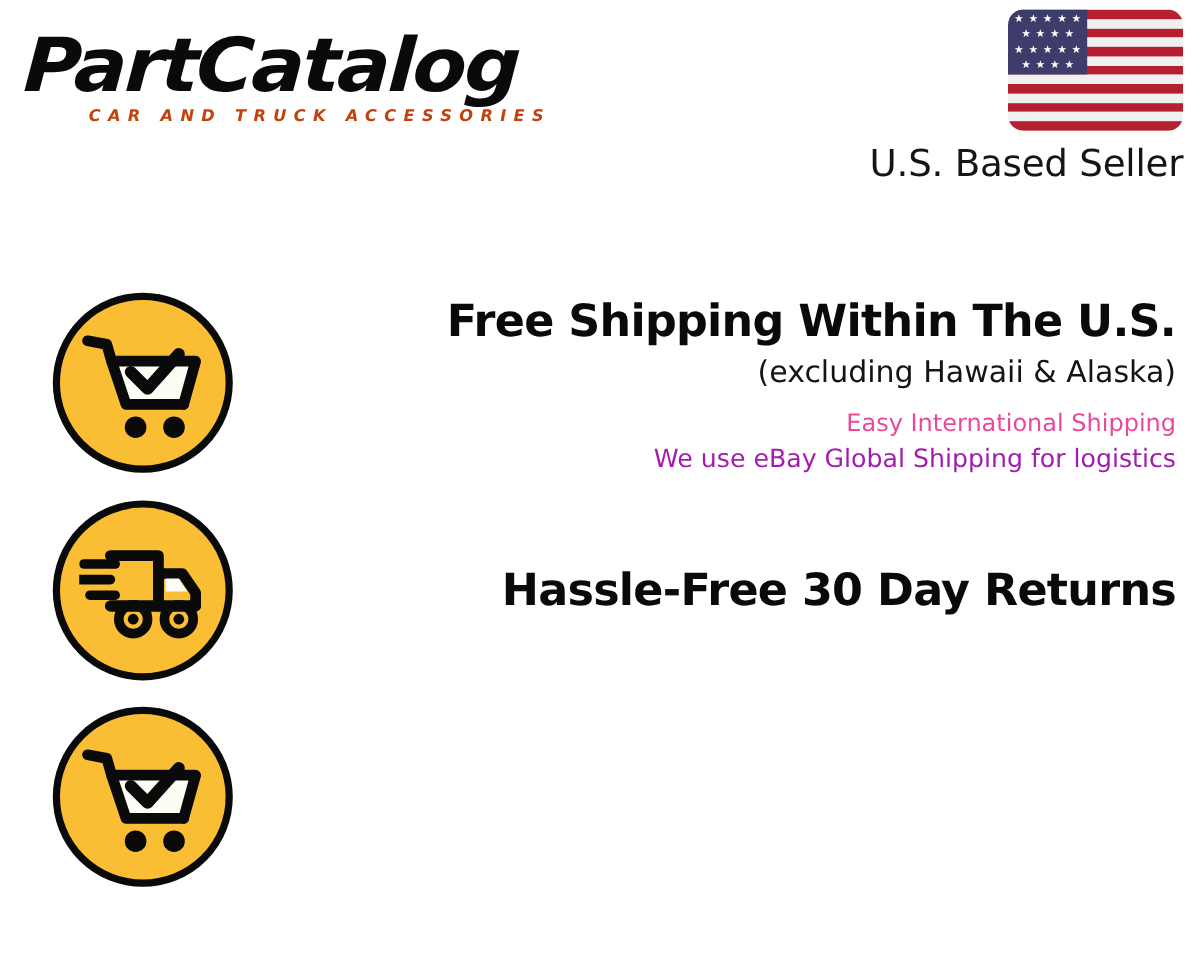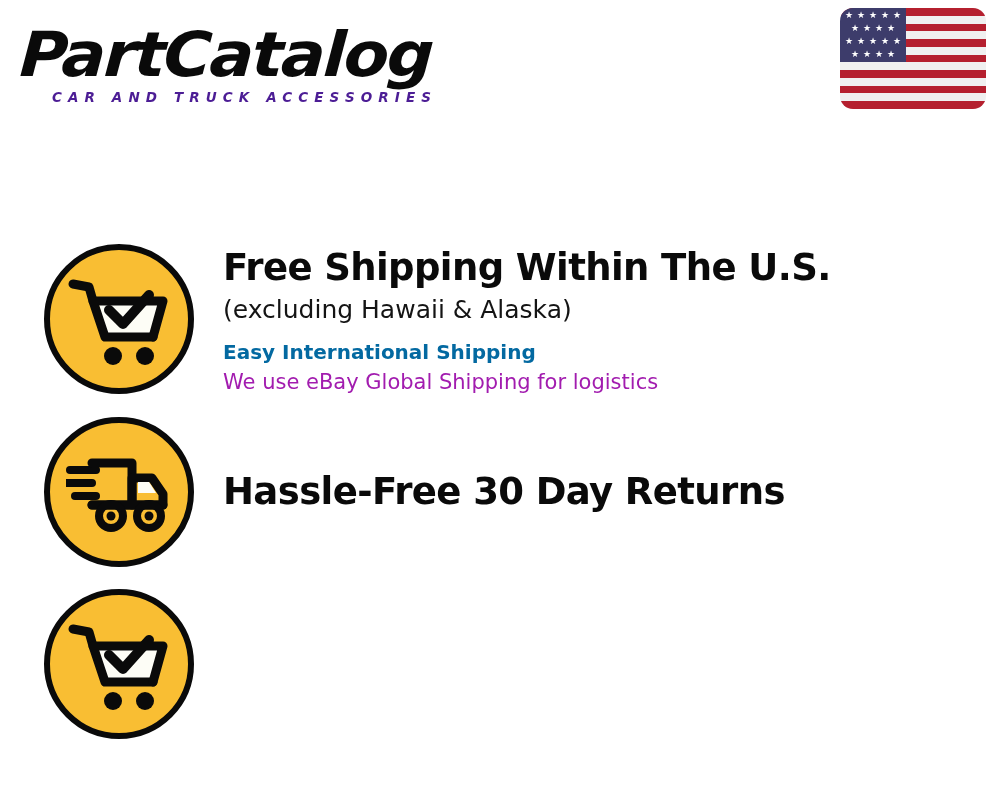--- a/index.html
+++ b/index.html
@@ -41,23 +41,23 @@
     transform: scaleX(1.06) skewX(-3deg);
     transform-origin: left top;
     white-space: nowrap;
   }
   #brand-tagline {
     font-family: "DejaVu Sans", sans-serif;
     font-weight: bold;
     font-style: italic;
     font-size: 13.5px;
     letter-spacing: 6.1px;
-    color: #4c1d95;
+    color: #c2410c;
     margin-top: 1px;
-    margin-left: 30px;
+    margin-left: 52px;
     white-space: nowrap;
   }
 
   #seller-badge {
     position: absolute;
     right: 14px;
     top: 8px;
     width: 270px;
     text-align: right;
   }
@@ -127,44 +127,45 @@
     display: flex;
     align-items: center;
     justify-content: center;
   }
   .feature-icon svg { display: block; }
 
   .feature-text {
     flex: 1 1 auto;
     padding-left: 29px;
     padding-right: 20px;
+    text-align: right;
   }
   .feature-heading {
     font-family: "DejaVu Sans", sans-serif;
     font-weight: bold;
     font-size: 37px;
     line-height: 44px;
     letter-spacing: -0.6px;
     color: #0a0a0a;
     white-space: nowrap;
   }
   .feature-sub {
     font-family: "DejaVu Sans", sans-serif;
     font-size: 25px;
     line-height: 30px;
     color: #141414;
     margin-top: 5px;
     white-space: nowrap;
   }
   .feature-sub-strong {
     font-family: "DejaVu Sans", sans-serif;
-    font-weight: bold;
+    font-weight: normal;
     font-size: 20px;
     line-height: 28px;
-    color: #0369a1;
+    color: #ec4899;
     margin-top: 13px;
     white-space: nowrap;
   }
   .feature-sub-note {
     font-family: "DejaVu Sans", sans-serif;
     font-size: 21px;
     line-height: 30px;
     color: #a21caf;
     margin-top: 1px;
     white-space: nowrap;
@@ -216,20 +217,21 @@
         <span class="flag-star" style="left:41px; top:29px">★</span>
         <span class="flag-star" style="left:53px; top:29px">★</span>
 
         <span class="flag-star" style="left:11px; top:42px">★</span>
         <span class="flag-star" style="left:23px; top:42px">★</span>
         <span class="flag-star" style="left:35px; top:42px">★</span>
         <span class="flag-star" style="left:47px; top:42px">★</span>
       </div>
     </div>
 
+    <div id="seller-label">U.S. Based Seller</div>
   </div>
 </div>
 
 <div id="features">
 
   <div class="feature-row" id="feature-row-shipping">
     <div class="feature-icon">
       <svg width="104" height="96" viewBox="0 0 104 96" aria-hidden="true">
 
         <path d="M32 34 H92 L85 64 H40 Z" fill="#fdfdf6"></path>

